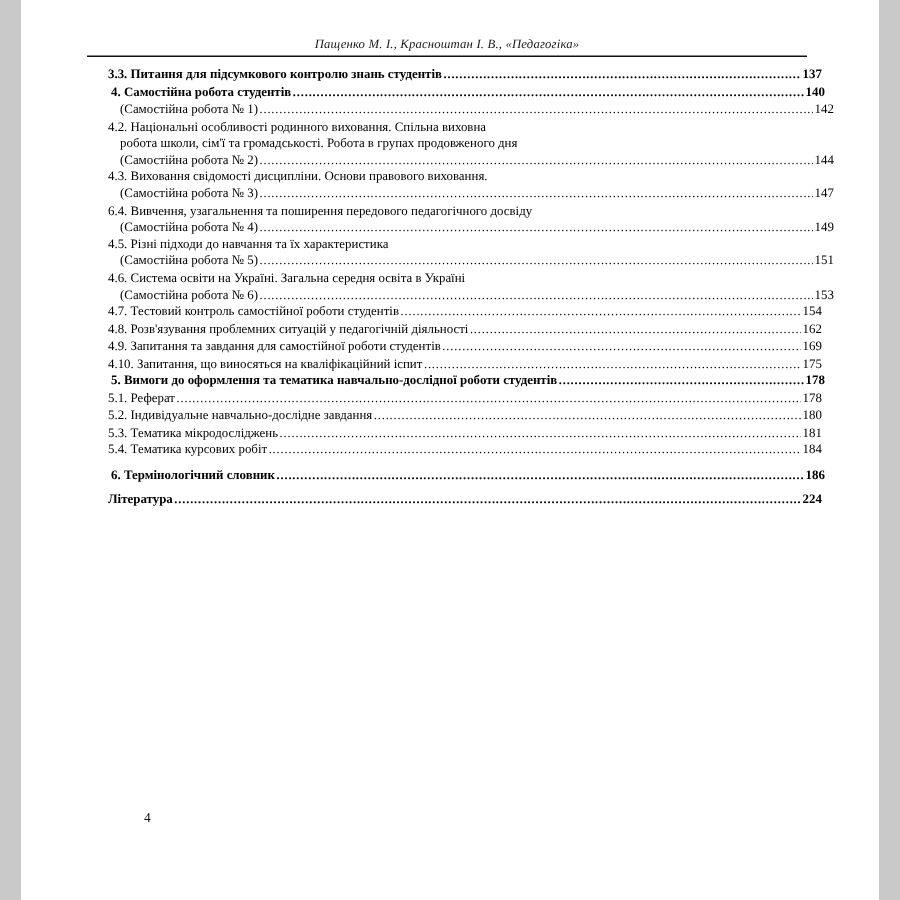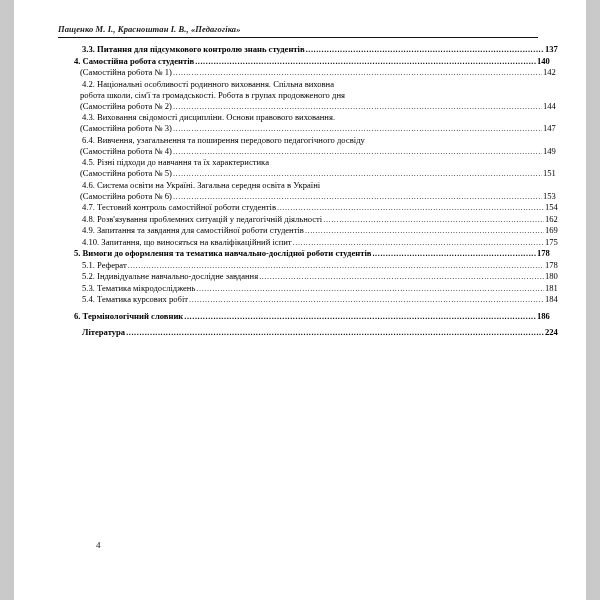--- a/index.html
+++ b/index.html
@@ -22,28 +22,28 @@
     background: #ffffff;
     box-sizing: border-box;
   }
   .content {
     position: absolute;
     left: 44px;
     top: 24px;
     width: 480px;
   }
   .header {
+    text-align: center;
     font-style: italic;
     font-size: 8.5px;
     color: #1a1a1a;
     letter-spacing: 0.1px;
     padding-bottom: 3px;
     border-bottom: 1px solid #111;
     margin-bottom: 6px;
-    font-weight: bold;
   }
   .toc {
     font-size: 8.6px;
     color: #000;
     line-height: 1.28;
   }
   .row {
     display: flex;
     align-items: baseline;
     width: 100%;
@@ -62,21 +62,21 @@
   }
   .row .pg {
     white-space: nowrap;
     min-width: 17px;
   }
   .bold .txt, .bold .pg { font-weight: bold; }
   .bold .leader { font-weight: bold; }
 
   
   .lvl0 { margin-left: 16px; }
-  .lvl1 { margin-left: 24px; }
+  .lvl1 { margin-left: 14px; }
   .lvl2 { margin-left: 22px; }
   .gap { height: 5px; }
   .pagenum {
     position: absolute;
     left: 82px;
     top: 540px;
     font-size: 9px;
     color: #111;
     font-family: "Liberation Serif", serif;
   }

